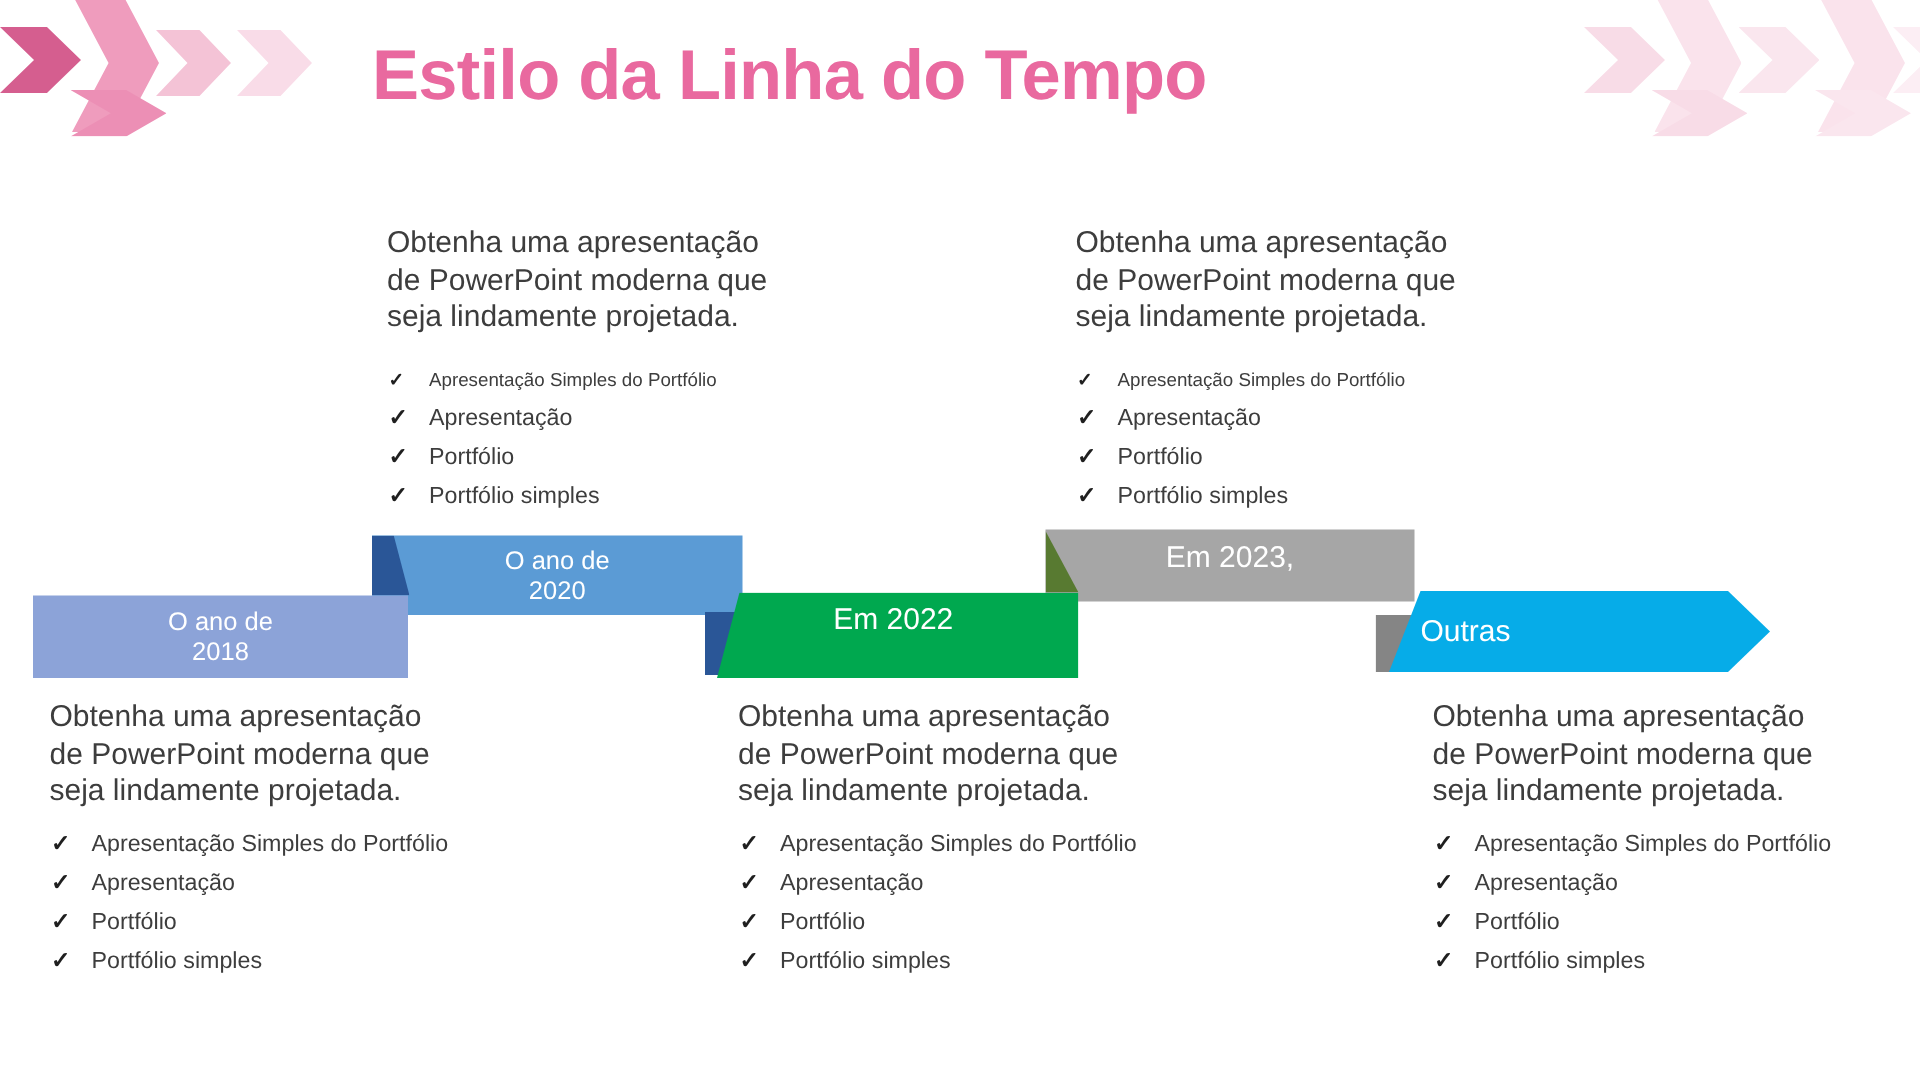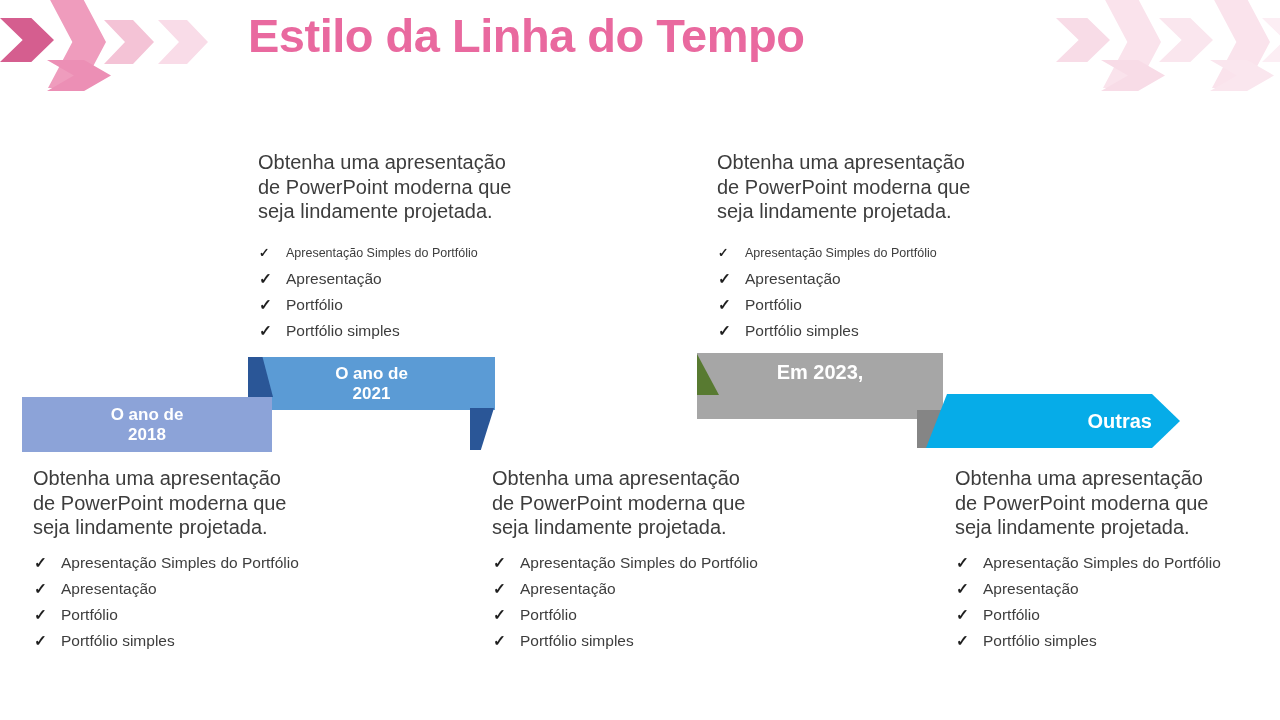--- a/index.html
+++ b/index.html
@@ -7,57 +7,57 @@
     position:relative; width:1280px; height:720px; background:#ffffff;
     overflow:hidden; font-family:"Liberation Sans", sans-serif;
   }
   
   .chev {
     position:absolute;
     clip-path:polygon(0 0, 58% 0, 100% 50%, 58% 100%, 0 100%, 42% 50%);
   }
   
   .title {
-    position:absolute; left:248px; top:8px; font-size:47px; font-weight:700;
+    position:absolute; left:248px; top:22px; font-size:47px; font-weight:700;
     letter-spacing:-0.5px; white-space:nowrap;
   }
   
   .tblock { position:absolute; color:#3D3D3D; }
   .para-line { font-size:20px; line-height:24.5px; white-space:nowrap; }
   .checklist { margin:0; padding:0; list-style:none; }
   .tblock.top .checklist { margin-top:16px; }
   .tblock.bottom .checklist { margin-top:10px; }
   .check-item { position:relative; padding-left:28px; line-height:26px;
                 font-size:15.5px; white-space:nowrap; }
   .tblock.top .check-item.sm { font-size:12.5px; }
   .check-icon { position:absolute; left:1px; top:0; color:#1F1F1F; font-weight:600; }
   
   .bar { position:absolute; display:flex; flex-direction:column; align-items:center;
-         justify-content:center; color:#FFFFFF; font-weight:700; text-align:center; }
+         justify-content:center; color:#FFFFFF; font-weight:400; text-align:center; }
   .bar .l1, .bar .l2 { display:block; }
   .fold { position:absolute; }
   .bar-2020 { left:22px;  top:397px; width:250px; height:55px; font-size:17px; line-height:20px; z-index:3; }
   .bar-2021 { left:248px; top:357px; width:247px; height:53px; font-size:17px; line-height:20px; z-index:1; }
   .fold-navy-l { left:248px; top:357px; width:25px; height:40px; z-index:2;
                  clip-path:polygon(0 0, 58% 0, 100% 100%, 0 100%); }
   .fold-navy-r { left:470px; top:408px; width:24px; height:42px; z-index:4;
                  clip-path:polygon(0 0, 100% 0, 45% 100%, 0 100%); }
   .bar-2022 { left:472px; top:395px; width:247px; height:57px; font-size:20px; line-height:24px;
               justify-content:flex-start; padding-top:6px; box-sizing:border-box; z-index:7;
               clip-path:polygon(21px 0, 100% 0, 100% 100%, 6px 100%); }
-  .bar-2023 { left:697px; top:353px; width:246px; height:66px; font-size:20px; line-height:24px;
+  .bar-2023 { left:697px; top:353px; width:246px; height:48px; font-size:20px; line-height:24px;
               justify-content:flex-start; padding-top:7px; box-sizing:border-box; z-index:5; }
   .fold-olive { left:697px; top:354px; width:22px; height:41px; z-index:6;
                 clip-path:polygon(0 0, 100% 100%, 0 100%); }
   .fold-gray  { left:917px; top:410px; width:26px; height:38px; z-index:8;
                 clip-path:polygon(0 0, 100% 0, 52% 100%, 0 100%); }
   .bar-outras { left:920px; top:394px; width:260px; height:54px; font-size:20px; z-index:9;
                 clip-path:polygon(27px 0, 232px 0, 100% 50%, 232px 100%, 6px 100%);
                 justify-content:center; align-items:stretch; }
-  .bar-outras .l1 { width:205px; margin-left:27px; text-align:right; }
+  .bar-outras .l1 { width:205px; margin-left:27px; text-align:left; }
 </style>
 </head>
 <body>
 
 <div class="slide">
 
   <div class="chev" style="left: 0px; top: 18px; width: 54px; height: 44px; background-color: rgb(213, 94, 143);"></div>
   <div class="chev" style="left: 48px; top: -4px; width: 58px; height: 92px; background-color: rgb(239, 156, 189);"></div>
   <div class="chev" style="left: 47px; top: 60px; width: 64px; height: 31px; background-color: rgb(236, 143, 181);"></div>
   <div class="chev" style="left: 104px; top: 20px; width: 50px; height: 44px; background-color: rgb(244, 195, 214);"></div>
@@ -138,34 +138,37 @@
     <div class="checklist">
       <div class="check-item"><span class="check-icon">✓</span><span>Apresentação Simples do Portfólio</span></div>
       <div class="check-item"><span class="check-icon">✓</span><span>Apresentação</span></div>
       <div class="check-item"><span class="check-icon">✓</span><span>Portfólio</span></div>
       <div class="check-item"><span class="check-icon">✓</span><span>Portfólio simples</span></div>
     </div>
   </div>
 
   <div class="bar bar-2021" style="background-color: rgb(91, 155, 213);">
     <span class="l1">O ano de</span>
-    <span class="l2">2021</span>
+    <span class="l2">2020</span>
   </div>
   <div class="fold fold-navy-l" style="background-color: rgb(42, 86, 151);"></div>
   <div class="fold fold-navy-r" style="background-color: rgb(42, 86, 151);"></div>
 
   <div class="bar bar-2020" style="background-color: rgb(140, 163, 216);">
     <span class="l1">O ano de</span>
     <span class="l2">2018</span>
   </div>
 
   <div class="bar bar-2023" style="background-color: rgb(166, 166, 166);">
     <span class="l1">Em 2023,</span>
   </div>
   <div class="fold fold-olive" style="background-color: rgb(88, 122, 49);"></div>
 
+  <div class="bar bar-2022" style="background-color: rgb(0, 168, 79);">
+    <span class="l1">Em 2022</span>
+  </div>
 
   <div class="fold fold-gray" style="background-color: rgb(133, 133, 133);"></div>
   <div class="bar bar-outras" style="background-color: rgb(6, 172, 232);">
     <span class="l1">Outras</span>
   </div>
 
 </div>
 
 </body></html>

